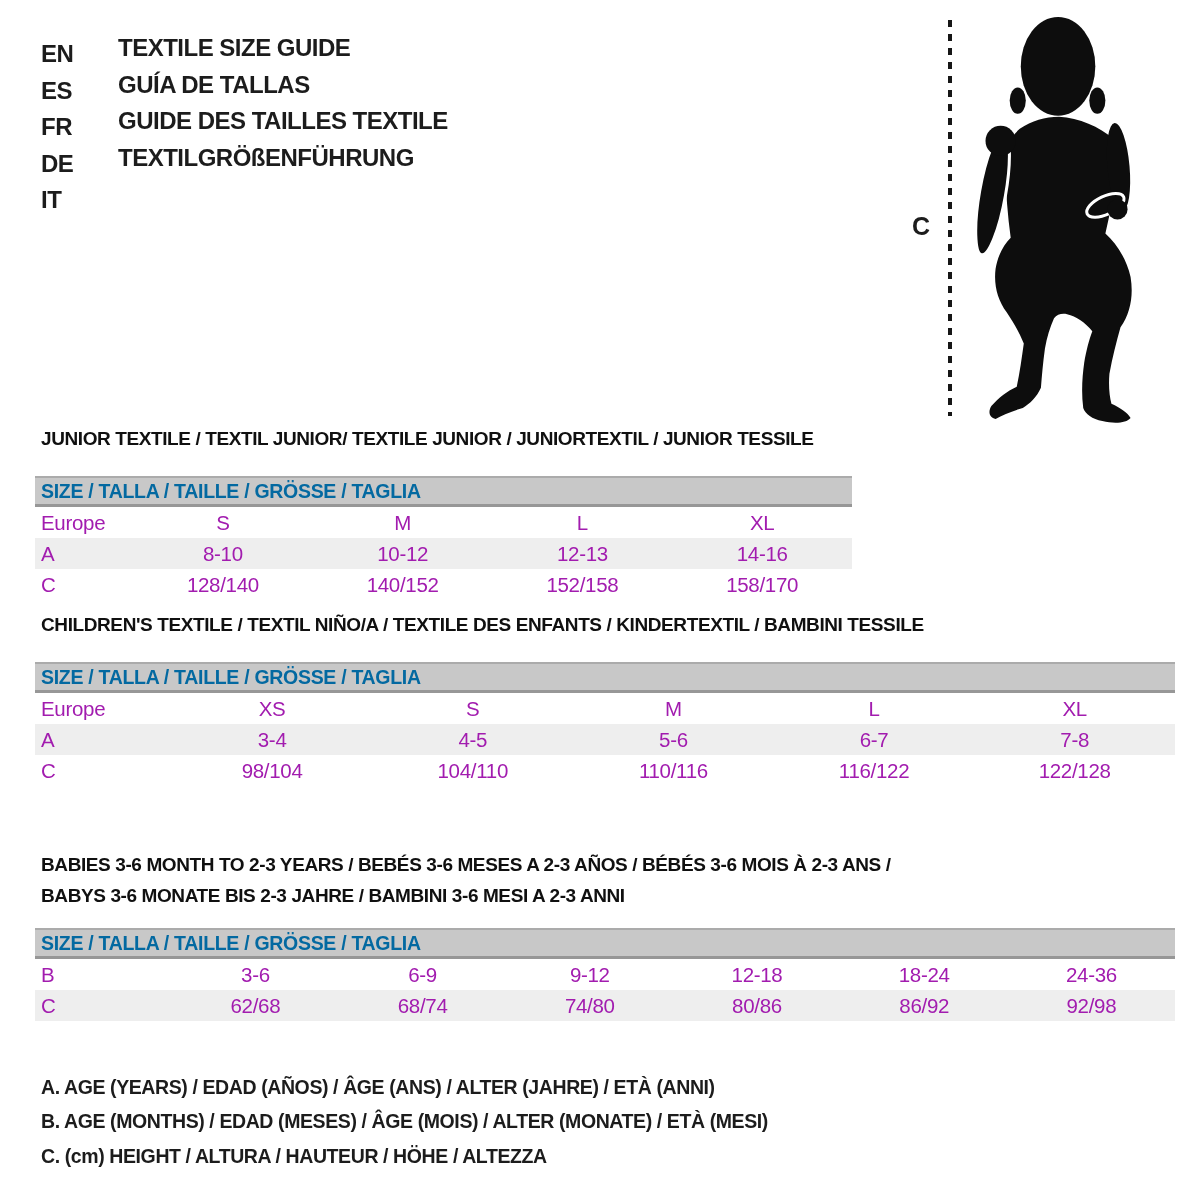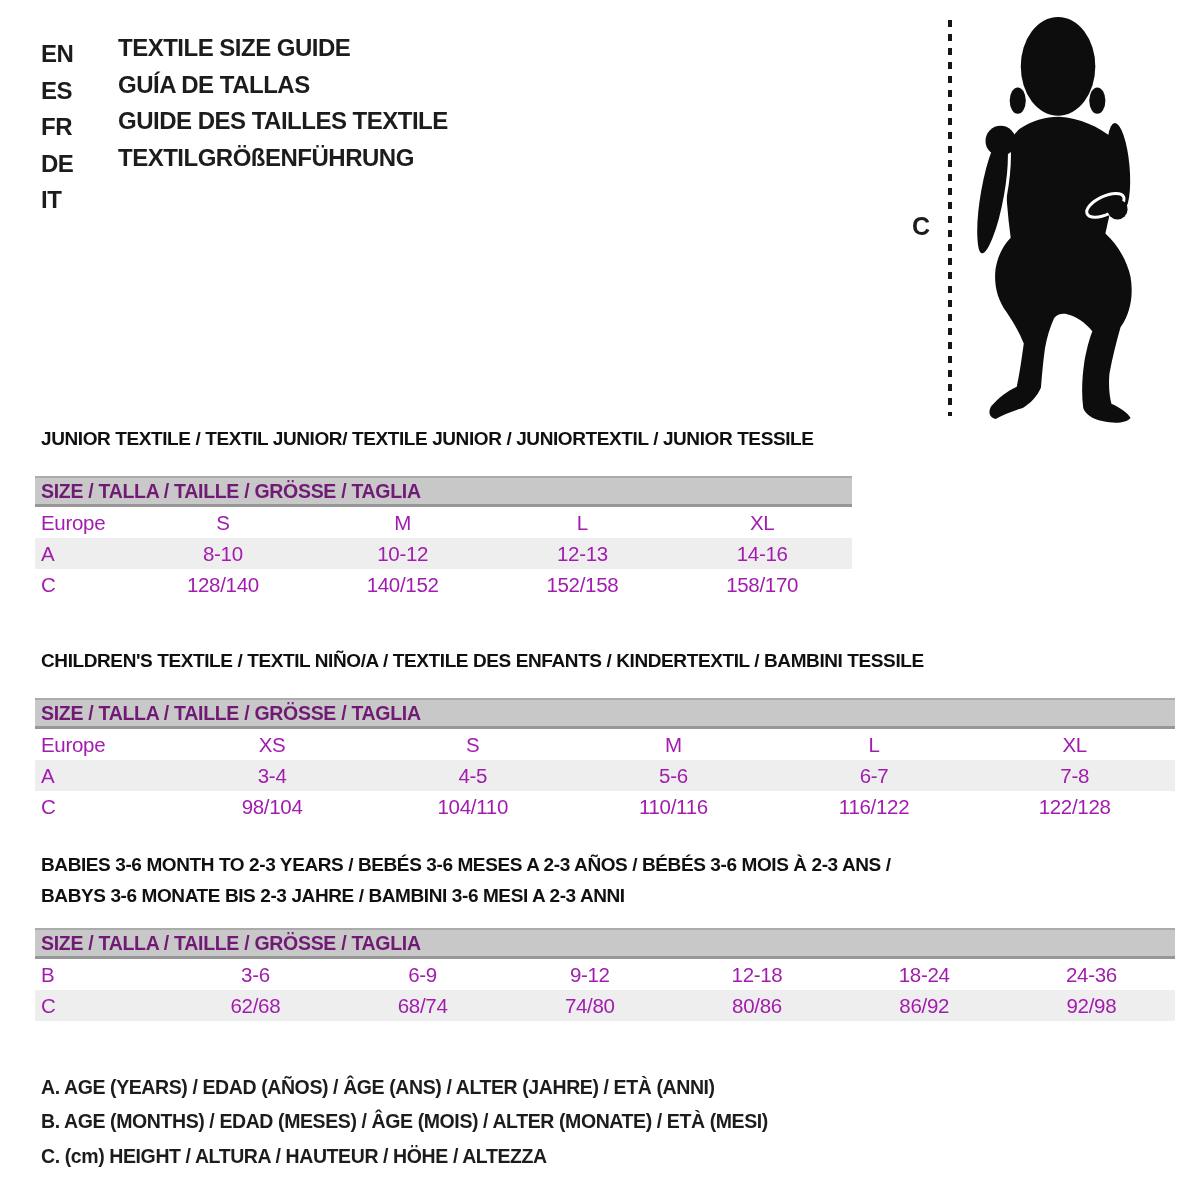--- a/index.html
+++ b/index.html
@@ -30,32 +30,32 @@
   .measure-line{position:absolute;left:948px;top:20px;width:4px;height:396px;
     background:repeating-linear-gradient(to bottom,#161616 0 7px,transparent 7px 14px);}
   .measure-label{position:absolute;left:912px;top:212px;font-weight:bold;font-size:25px;}
   .silhouette{position:absolute;left:966px;top:16px;width:172px;height:408px;}
   .silhouette .blk{fill:var(--silhouette);}
   .silhouette .blk-sep{fill:var(--silhouette);stroke:#ffffff;stroke-width:3px;}
 
   
   .sec{position:absolute;left:35px;}
   .sec-0{top:426px;width:817px;}
-  .sec-1{top:648px;width:1140px;}
+  .sec-1{top:612px;width:1140px;}
   .sec-2{top:849px;width:1140px;}
   .sec-title{padding-left:6px;font-weight:bold;font-size:19px;line-height:25px;
     letter-spacing:-0.4px;color:#101010;white-space:nowrap;}
   .sec-2 .sec-title{line-height:31px;}
   .sec-0 .size-table{margin-top:25px;}
   .sec-1 .size-table{margin-top:25px;}
   .sec-2 .size-table{margin-top:17px;}
   .size-bar{height:31px;background:var(--bar_bg);
     border-top:2px solid var(--bar_top);border-bottom:3px solid var(--bar_border);
     display:flex;align-items:center;padding-left:6px;
-    font-weight:bold;font-size:19.5px;letter-spacing:-0.3px;color:#701a75;white-space:nowrap;}
+    font-weight:bold;font-size:19.5px;letter-spacing:-0.3px;color:#0369a1;white-space:nowrap;}
   .t-row{display:flex;height:31px;align-items:center;
     font-size:20.5px;letter-spacing:-0.3px;color:#a21caf;}
   .t-row.shaded{background:var(--row_shaded);}
   .t-label{flex:0 0 12%;padding-left:6px;}
   .t-cell{flex:1;text-align:center;}
 
   
   .legend{position:absolute;left:41px;top:1070px;}
   .legend-line{display:flex;align-items:center;height:34.5px;
     font-weight:bold;font-size:19.5px;letter-spacing:-0.4px;white-space:nowrap;}

